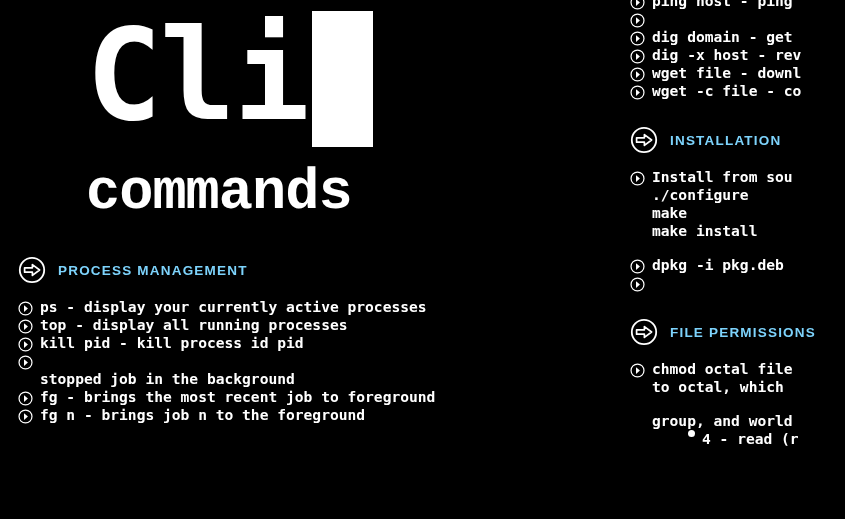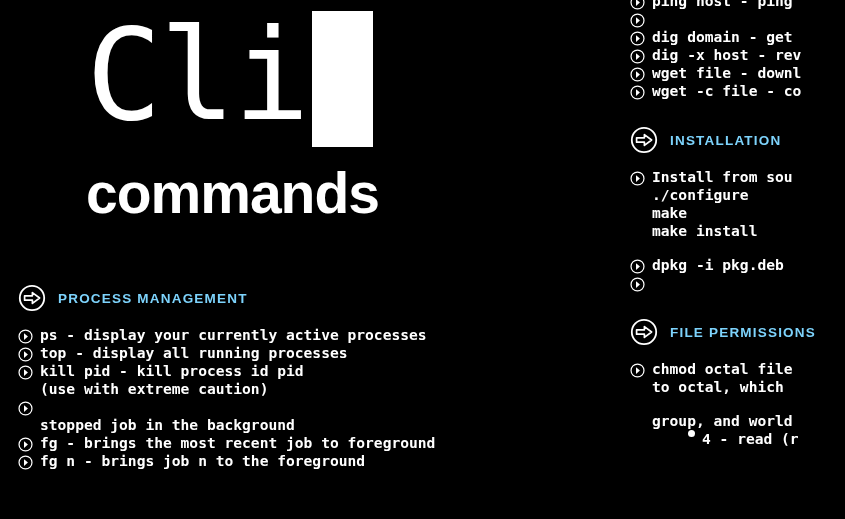--- a/index.html
+++ b/index.html
@@ -26,56 +26,56 @@
   }
   #title-line {
     position: absolute;
     left: 86px;
     top: 6px;
     display: flex;
     align-items: flex-start;
   }
   #title-text {
     font-family: "DejaVu Sans Mono", "Liberation Mono", monospace;
-    font-weight: 400;
+    font-weight: 700;
     font-size: 126px;
     line-height: 140px;
     letter-spacing: -2px;
     color: #ffffff;
     white-space: pre;
   }
   #cursor-block {
     width: 61px;
     height: 136px;
     background: #ffffff;
     margin-left: 4px;
     margin-top: 5px;
   }
   #subtitle-text {
     position: absolute;
     left: 86px;
     top: 162px;
-    font-family: Liberation Sans, sans-serif;
+    font-family: Liberation Mono, monospace;
     font-weight: 700;
     font-size: 57px;
     line-height: 62px;
     letter-spacing: -1px;
     color: #ffffff;
     white-space: pre;
     text-align: right;
   }
 
   
   .column {
     position: absolute;
     top: 0;
   }
   #left-column {
     left: 18px;
-    top: 284px;
+    top: 256px;
     width: 582px;
   }
   #right-column {
     left: 630px;
     top: -8px;
     width: 300px;
   }
 
   
   .section {
@@ -186,24 +186,20 @@
       </div>
 
       <div class="entry">
         <svg class="entry-icon" viewBox="0 0 16 16">
           <circle cx="8" cy="8" r="6.9" fill="none" stroke="#ffffff" stroke-width="1.3"></circle>
           <path d="M6.4 4.4 L10.6 8 L6.4 11.6 Z" fill="#ffffff"></path>
         </svg>
         <span class="entry-text">kill pid - kill process id pid</span>
       </div>
 
-      <div class="entry indent-cont">
-        <svg class="entry-icon spacer" viewBox="0 0 16 16"></svg>
-        <span class="entry-text">(use with extreme caution)</span>
-      </div>
 
       <div class="entry">
         <svg class="entry-icon" viewBox="0 0 16 16">
           <circle cx="8" cy="8" r="6.9" fill="none" stroke="#ffffff" stroke-width="1.3"></circle>
           <path d="M6.4 4.4 L10.6 8 L6.4 11.6 Z" fill="#ffffff"></path>
         </svg>
       </div>
       <div class="entry indent-cont">
         <svg class="entry-icon spacer" viewBox="0 0 16 16"></svg>
         <span class="entry-text">stopped job in the background</span>

